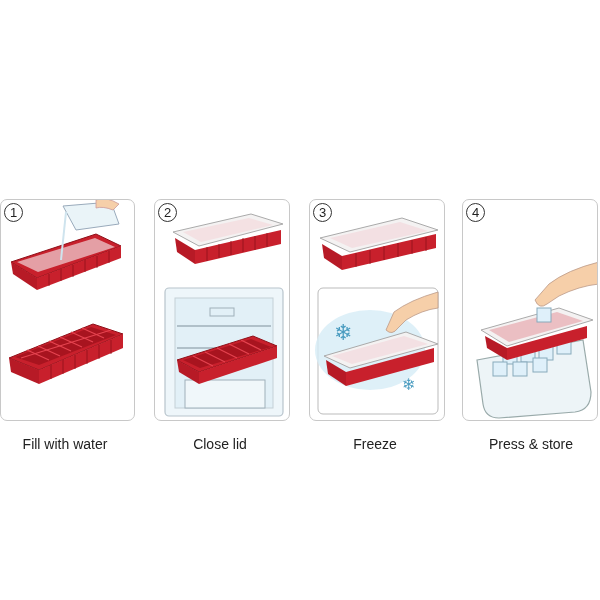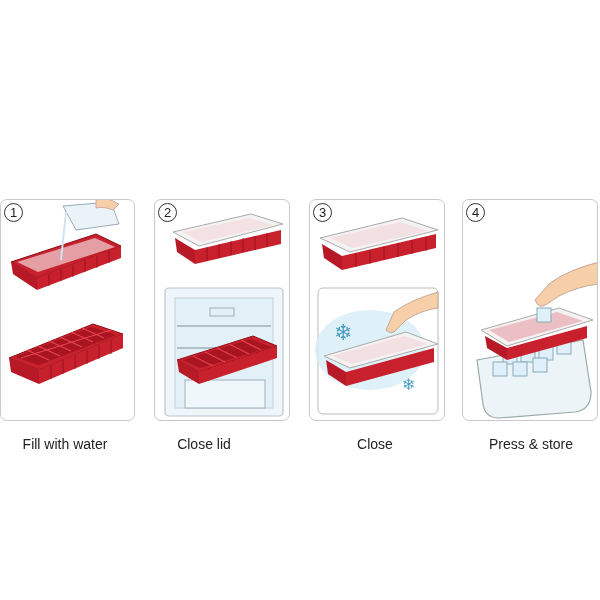--- a/index.html
+++ b/index.html
@@ -153,15 +153,15 @@
       <polygon points="18,130 96,108 130,120 44,146" fill="#f4f2f2" stroke="#aaa"></polygon>
       <polygon points="26,130 94,112 120,121 46,142" fill="#e9b6bb" opacity="0.85"></polygon>
     </g>
     <rect x="74" y="108" width="14" height="14" fill="#dff0fa" stroke="#8ab"></rect>
     <path d="M136,62 Q104,70 86,84 L72,100 Q76,110 84,104 L96,96 Q116,86 136,84 Z" fill="#f6cfa9" stroke="#b98" stroke-width="0.8"></path>
   </svg>
   <div class="num">4</div>
 </div>
 
 <div class="label" style="left:-10px;">Fill with water</div>
-<div class="label" style="left:129px;">Close lid</div>
-<div class="label" style="left:300px;">Close</div>
+<div class="label" style="left:145px;">Close lid</div>
+<div class="label" style="left:300px;">Freeze</div>
 <div class="label" style="left:456px;">Press &amp; store</div>
 
 </body></html>

